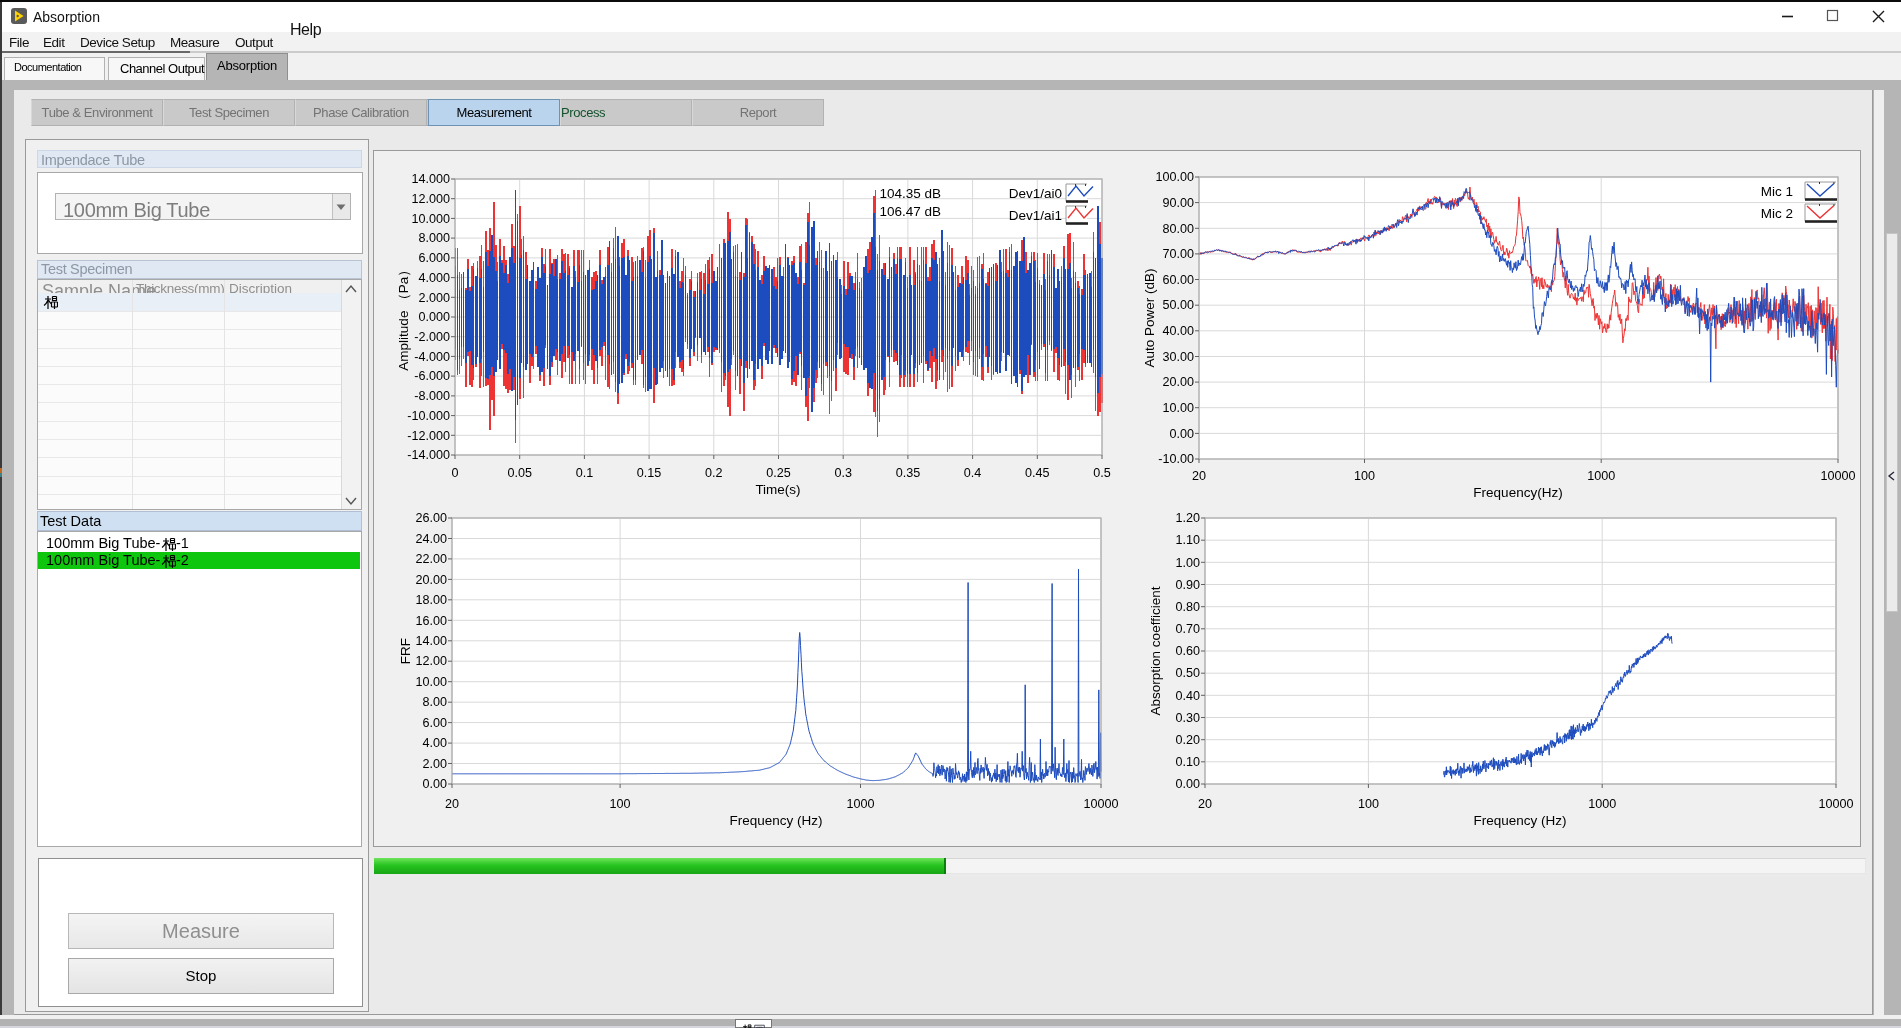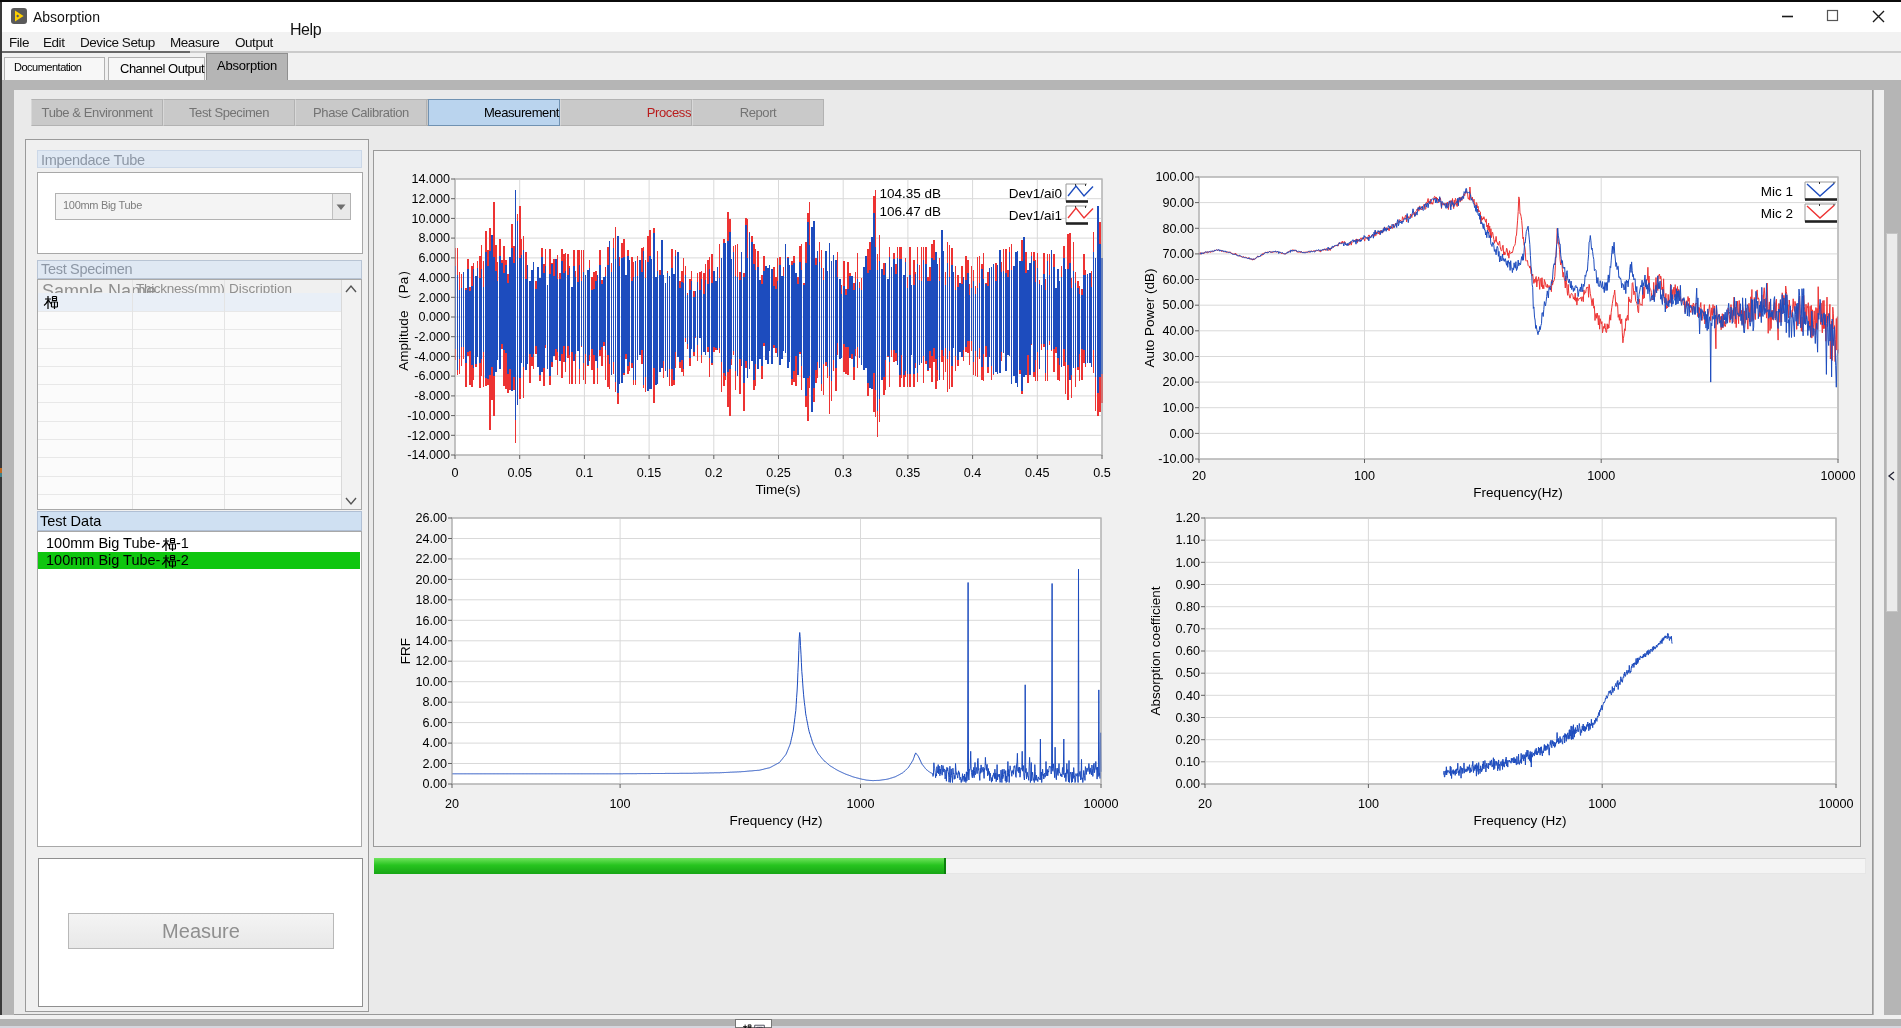--- a/index.html
+++ b/index.html
@@ -49,31 +49,31 @@
 <div class="abs" style="left:0;top:2px;width:2px;height:1017px;background:#3a3a3a"></div>
 <div class="abs" style="left:0;top:468px;width:2px;height:5px;background:#c06820"></div>
 <div class="abs" style="left:0;top:473px;width:2px;height:4px;background:#3f7f86"></div>
 
 <div class="abs" style="left:14px;top:90px;width:1859px;height:925px;background:#eaeaea;border-right:1px solid #999;border-bottom:1px solid #999"></div>
 
 <div class="abs" style="left:31px;top:99px;width:793px;height:27px;background:#c9c9c9;border:1px solid #a8a8a8"></div>
 <div class="abs" style="left:31px;top:99px;width:132px;height:27px;background:#c9c9c9;border:1px solid #b2b2b2;border-left:1px solid #d8d8d8;text-align:center;line-height:26px;font-size:13px;letter-spacing:-0.4px;color:#737373">Tube &amp; Environment</div>
     <div class="abs" style="left:163px;top:99px;width:132px;height:27px;background:#c9c9c9;border:1px solid #b2b2b2;border-left:1px solid #d8d8d8;text-align:center;line-height:26px;font-size:13px;letter-spacing:-0.4px;color:#737373">Test Specimen</div>
     <div class="abs" style="left:295px;top:99px;width:132px;height:27px;background:#c9c9c9;border:1px solid #b2b2b2;border-left:1px solid #d8d8d8;text-align:center;line-height:26px;font-size:13px;letter-spacing:-0.4px;color:#737373">Phase Calibration</div>
-    <div class="abs" style="left:428px;top:99px;width:132px;height:27px;background:#bad4ee;border:1.5px solid #7092b2;text-align:right;line-height:25px;font-size:13px;letter-spacing:-0.4px;color:#000">Measurement</div>
-    <div class="abs" style="left:560px;top:99px;width:132px;height:27px;background:#c9c9c9;border:1px solid #b2b2b2;border-left:1px solid #d8d8d8;text-align:right;line-height:26px;font-size:13px;letter-spacing:-0.4px;color:#b91c1c">Process</div>
+    <div class="abs" style="left:428px;top:99px;width:132px;height:27px;background:#bad4ee;border:1.5px solid #7092b2;text-align:center;line-height:25px;font-size:13px;letter-spacing:-0.4px;color:#000">Measurement</div>
+    <div class="abs" style="left:560px;top:99px;width:132px;height:27px;background:#c9c9c9;border:1px solid #b2b2b2;border-left:1px solid #d8d8d8;text-align:left;line-height:26px;font-size:13px;letter-spacing:-0.4px;color:#14532d">Process</div>
     <div class="abs" style="left:692px;top:99px;width:132px;height:27px;background:#c9c9c9;border:1px solid #b2b2b2;border-left:1px solid #d8d8d8;text-align:center;line-height:26px;font-size:13px;letter-spacing:-0.4px;color:#737373">Report</div>
 
 <div class="abs" style="left:25px;top:139px;width:344px;height:873px;background:#f0f0f0;border:1px solid #9a9a9a"></div>
 
 <div class="abs" style="left:37px;top:150px;width:325px;height:18px;background:#dfe8f3;border:1px solid #ccd8e8"></div>
 <div class="abs" style="left:41px;top:152px;font-size:14.5px;letter-spacing:-0.3px;color:#8d97a5">Impendace Tube</div>
 <div class="abs" style="left:37px;top:172px;width:326px;height:82px;background:#fff;border:1px solid #a8a8a8"></div>
 <div class="abs" style="left:55px;top:193px;width:296px;height:27px;background:#f4f4f4;border:1px solid #b2b2b2"></div>
-<div class="abs" style="left:63px;top:199px;font-size:11px;letter-spacing:-0.3px;color:#7d7d7d">100mm Big Tube</div>
+<div class="abs" style="left:63px;top:199px;font-size:20px;letter-spacing:-0.3px;color:#7d7d7d">100mm Big Tube</div>
 <div class="abs" style="left:332px;top:194px;width:18px;height:25px;background:#e9e9e9;border-left:1px solid #c0c0c0"></div>
 <svg class="abs" style="left:336px;top:204px" width="10" height="7">
       <path d="M0.5 0.5L5 6L9.5 0.5Z" fill="#6e6e6e"></path>
     </svg>
 
 <div class="abs" style="left:37px;top:260px;width:325px;height:19px;background:#dfe8f3;border:1px solid #b8c4d4"></div>
 <div class="abs" style="left:41px;top:261px;font-size:14.5px;letter-spacing:-0.3px;color:#8d97a5">Test Specimen</div>
 <div class="abs" style="left:37px;top:279px;width:325px;height:231px;background:#fbfbfb;border:1px solid #a8a8a8"></div>
 <div class="abs" style="left:38px;top:280px;width:303px;height:13px;background:#f0f0f0"></div>
 <div class="abs" style="left:42px;top:281px;font-size:18px;color:#8f8f8f">Sample Name</div>
@@ -127,20 +127,21 @@
 <svg x="" style="position:absolute;left:160px;top:554px" width="16.0" height="15.0" viewBox="0 0 16 15">
       <g stroke="#000" stroke-width="1.2" fill="none">
 <path d="M3 4h6M6 1v13M6 5c-1 2.5-2.5 4.5-4 5.5M6.5 5c1 2 2 3.4 3.3 4.2"></path>
 <path d="M10.5 1.5h4M10.5 1.5v4h4v-4M10.5 3.5h4"></path>
 <path d="M9.5 7h6M9.5 7v5M15.5 7v5M9.5 12h6M12.5 7v7"></path>
 </g>
     </svg>
 
 <div class="abs" style="left:38px;top:858px;width:325px;height:149px;background:#fff;border:1px solid #8f8f8f"></div>
 <div class="abs" style="left:68px;top:913px;width:266px;height:36px;background:linear-gradient(#f4f4f4,#e8e8e8);border:1px solid #b8b8b8;text-align:center;line-height:34px;font-size:20px;color:#8f8f8f">Measure</div>
+<div class="abs" style="left:68px;top:958px;width:266px;height:36px;background:linear-gradient(#f2f2f2,#e4e4e4);border:1px solid #a8a8a8;text-align:center;line-height:34px;font-size:15px;color:#000">Stop</div>
 
 <div class="abs" style="left:373px;top:150px;width:1488px;height:697px;background:#f0f0f0;border:1px solid #9a9a9a"></div>
 
 <div class="abs" style="left:374px;top:858px;width:1492px;height:16px;background:#f4f4f4;border:1px solid #e6e6e6;border-top:1px solid #d6d6d6"></div>
 <div class="abs" style="left:374px;top:858px;width:572px;height:16px;background:linear-gradient(#6ee35c,#27c41f 45%,#17a515);border-right:2px solid #0c800c"></div>
 
 <div class="abs" style="left:1874px;top:90px;width:10px;height:925px;background:#efefef"></div>
 <div class="abs" style="left:1884px;top:90px;width:17px;height:143px;background:#b5b5b5"></div>
 <div class="abs" style="left:1886px;top:233px;width:12px;height:379px;background:#ebebeb;border:1px solid #c4c4c4"></div>
 <div class="abs" style="left:1884px;top:612px;width:17px;height:403px;background:#b5b5b5"></div>

